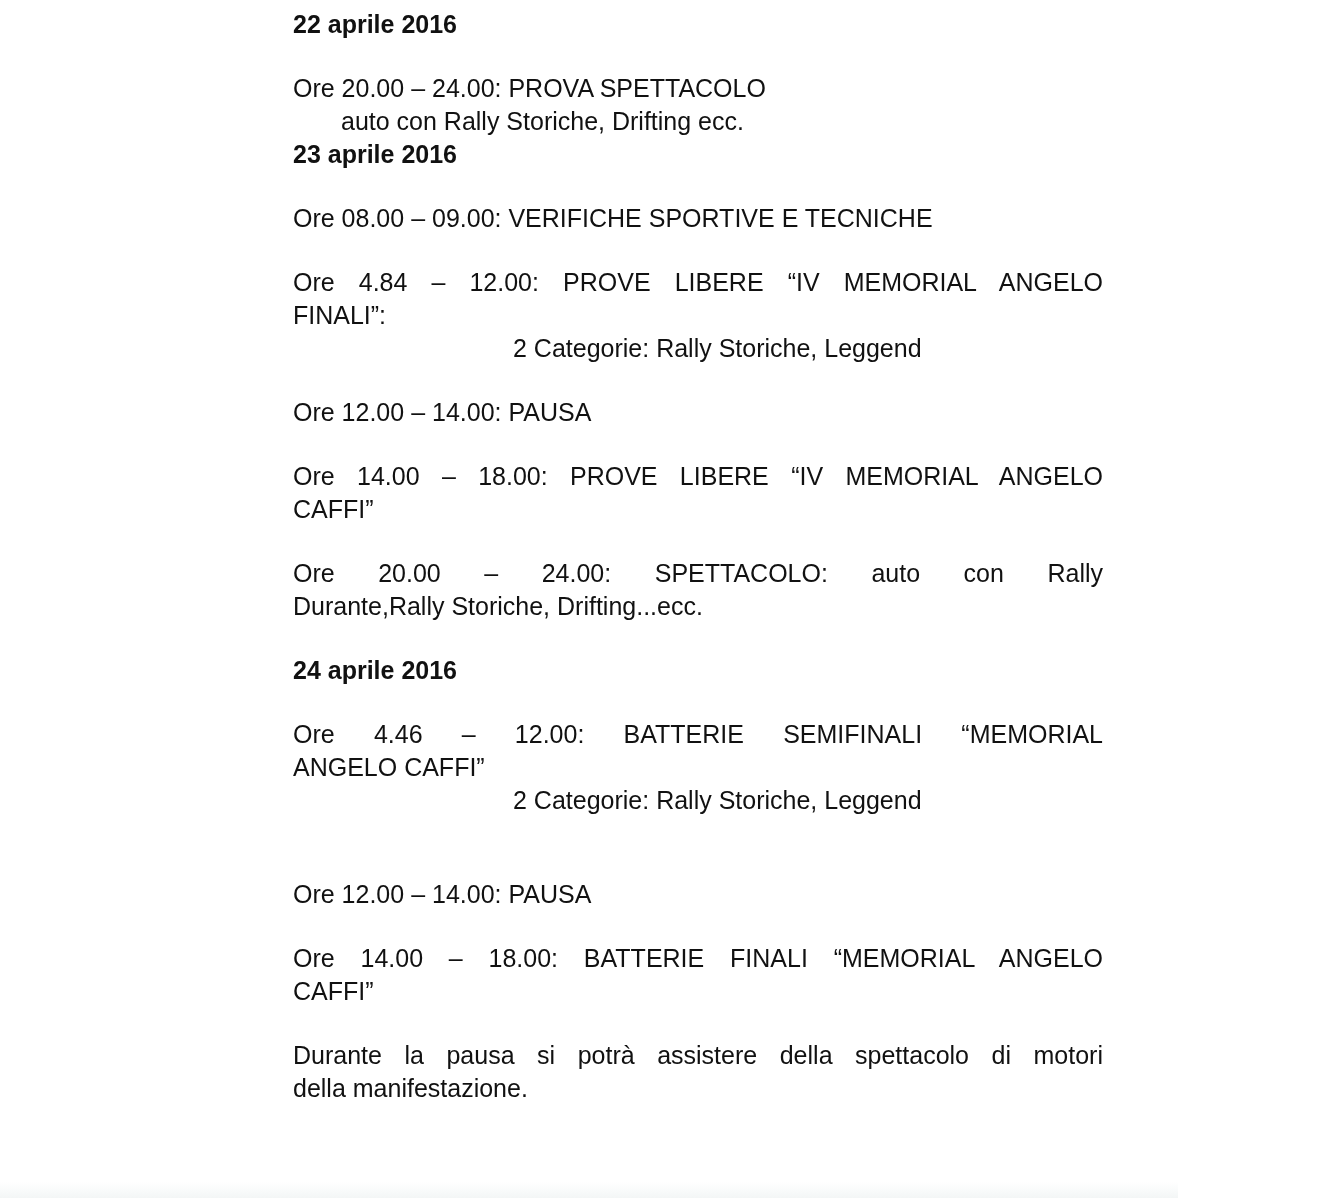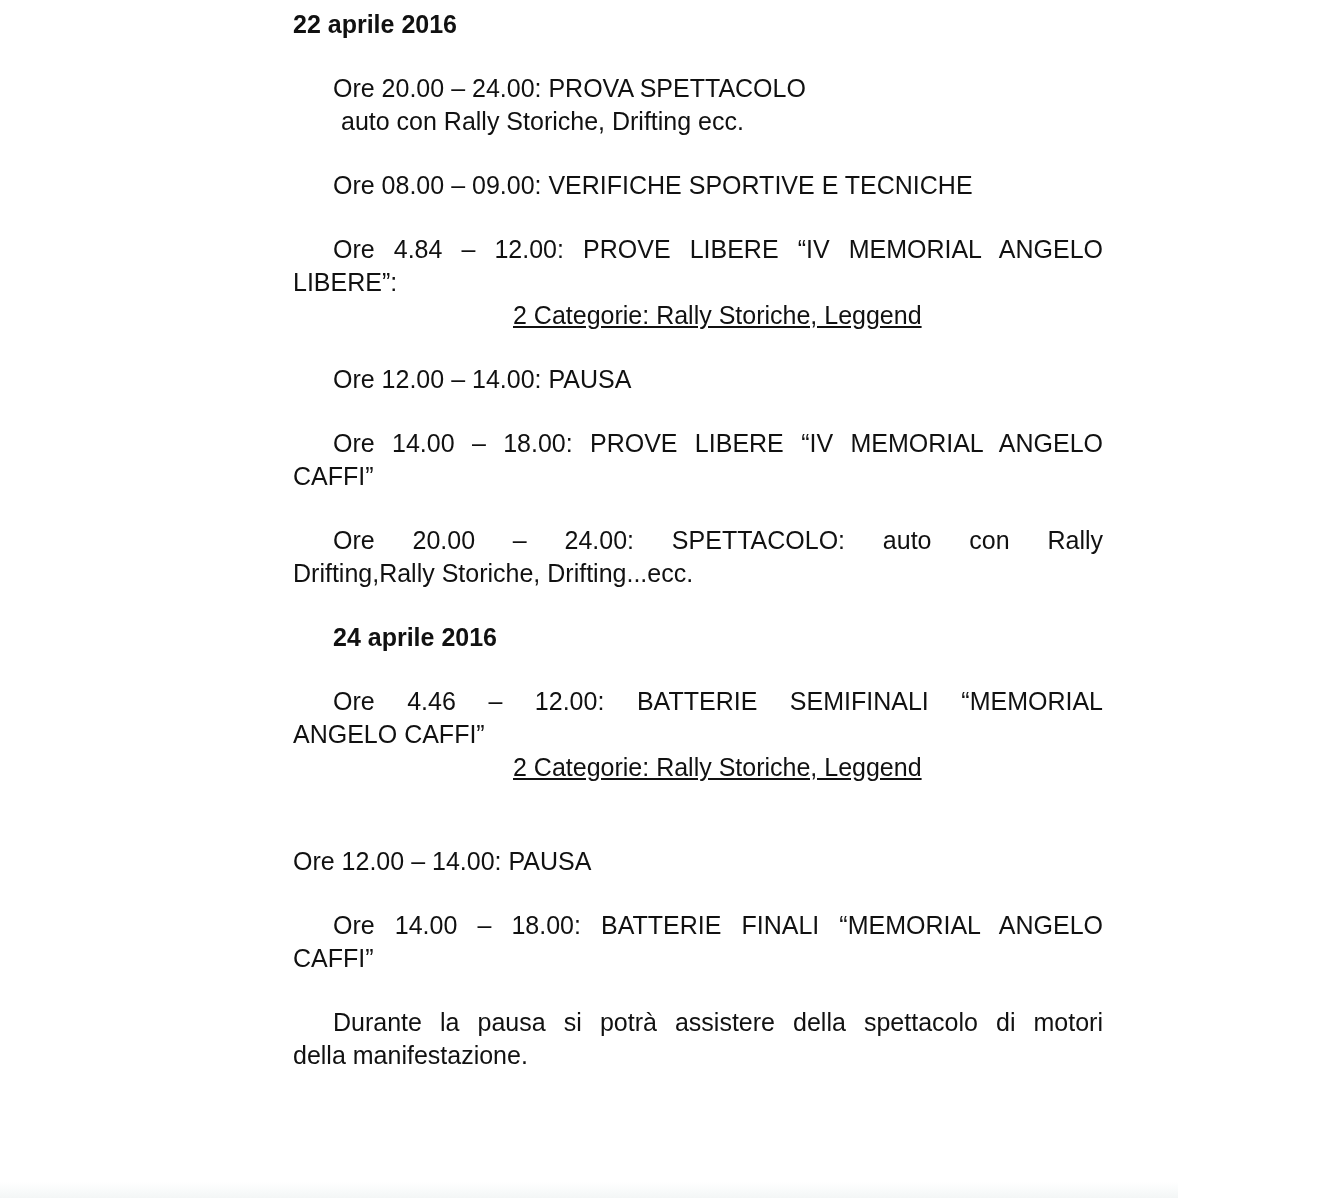--- a/index.html
+++ b/index.html
@@ -21,49 +21,50 @@
     left: 293px;
     top: 8px;
     width: 810px;
     font-size: 25px;
     line-height: 33px;
   }
   .l { text-align: left; }
   .h { font-weight: 700; }
   .j { text-align: justify; text-align-last: justify; }
   .i1 { padding-left: 48px; }
-  .i2 { padding-left: 220px; text-decoration: underline; }
-  .g  { margin-top: 31px; margin-left: 40px; }
+  .i2 { padding-left: 220px; }
+  .g  { margin-top: 31px; }
   .gxl { margin-top: 61px; }
   .bottom-edge {
     position: absolute;
     left: 0;
     bottom: 0;
     width: 100%;
     height: 16px;
     background: linear-gradient(to bottom, rgba(243,246,246,0), #f3f6f6);
   }
 </style>
 </head>
 <body>
 
 <div class="page">
   <div class="content">
     <div class="l h">22 aprile 2016</div>
     <div class="l g">Ore 20.00 – 24.00: PROVA SPETTACOLO</div>
     <div class="l i1">auto con Rally Storiche, Drifting ecc.</div>
+    <div class="l h">23 aprile 2016</div>
     <div class="l g">Ore 08.00 – 09.00: VERIFICHE SPORTIVE E TECNICHE</div>
     <div class="l g j">Ore 4.84 – 12.00: PROVE LIBERE “IV MEMORIAL ANGELO</div>
-    <div class="l">LIBERE”:</div>
+    <div class="l">FINALI”:</div>
     <div class="l i2">2 Categorie: Rally Storiche, Leggend</div>
     <div class="l g">Ore 12.00 – 14.00: PAUSA</div>
     <div class="l g j">Ore 14.00 – 18.00: PROVE LIBERE “IV MEMORIAL ANGELO</div>
     <div class="l">CAFFI”</div>
     <div class="l g j">Ore 20.00 – 24.00: SPETTACOLO: auto con Rally</div>
-    <div class="l">Drifting,Rally Storiche, Drifting...ecc.</div>
+    <div class="l">Durante,Rally Storiche, Drifting...ecc.</div>
     <div class="l h g">24 aprile 2016</div>
     <div class="l g j">Ore 4.46 – 12.00: BATTERIE SEMIFINALI “MEMORIAL</div>
     <div class="l">ANGELO CAFFI”</div>
     <div class="l i2">2 Categorie: Rally Storiche, Leggend</div>
     <div class="l gxl">Ore 12.00 – 14.00: PAUSA</div>
     <div class="l g j">Ore 14.00 – 18.00: BATTERIE  FINALI “MEMORIAL ANGELO</div>
     <div class="l">CAFFI”</div>
     <div class="l g j">Durante la pausa si potrà assistere della spettacolo di motori</div>
     <div class="l">della manifestazione.</div>
   </div>

